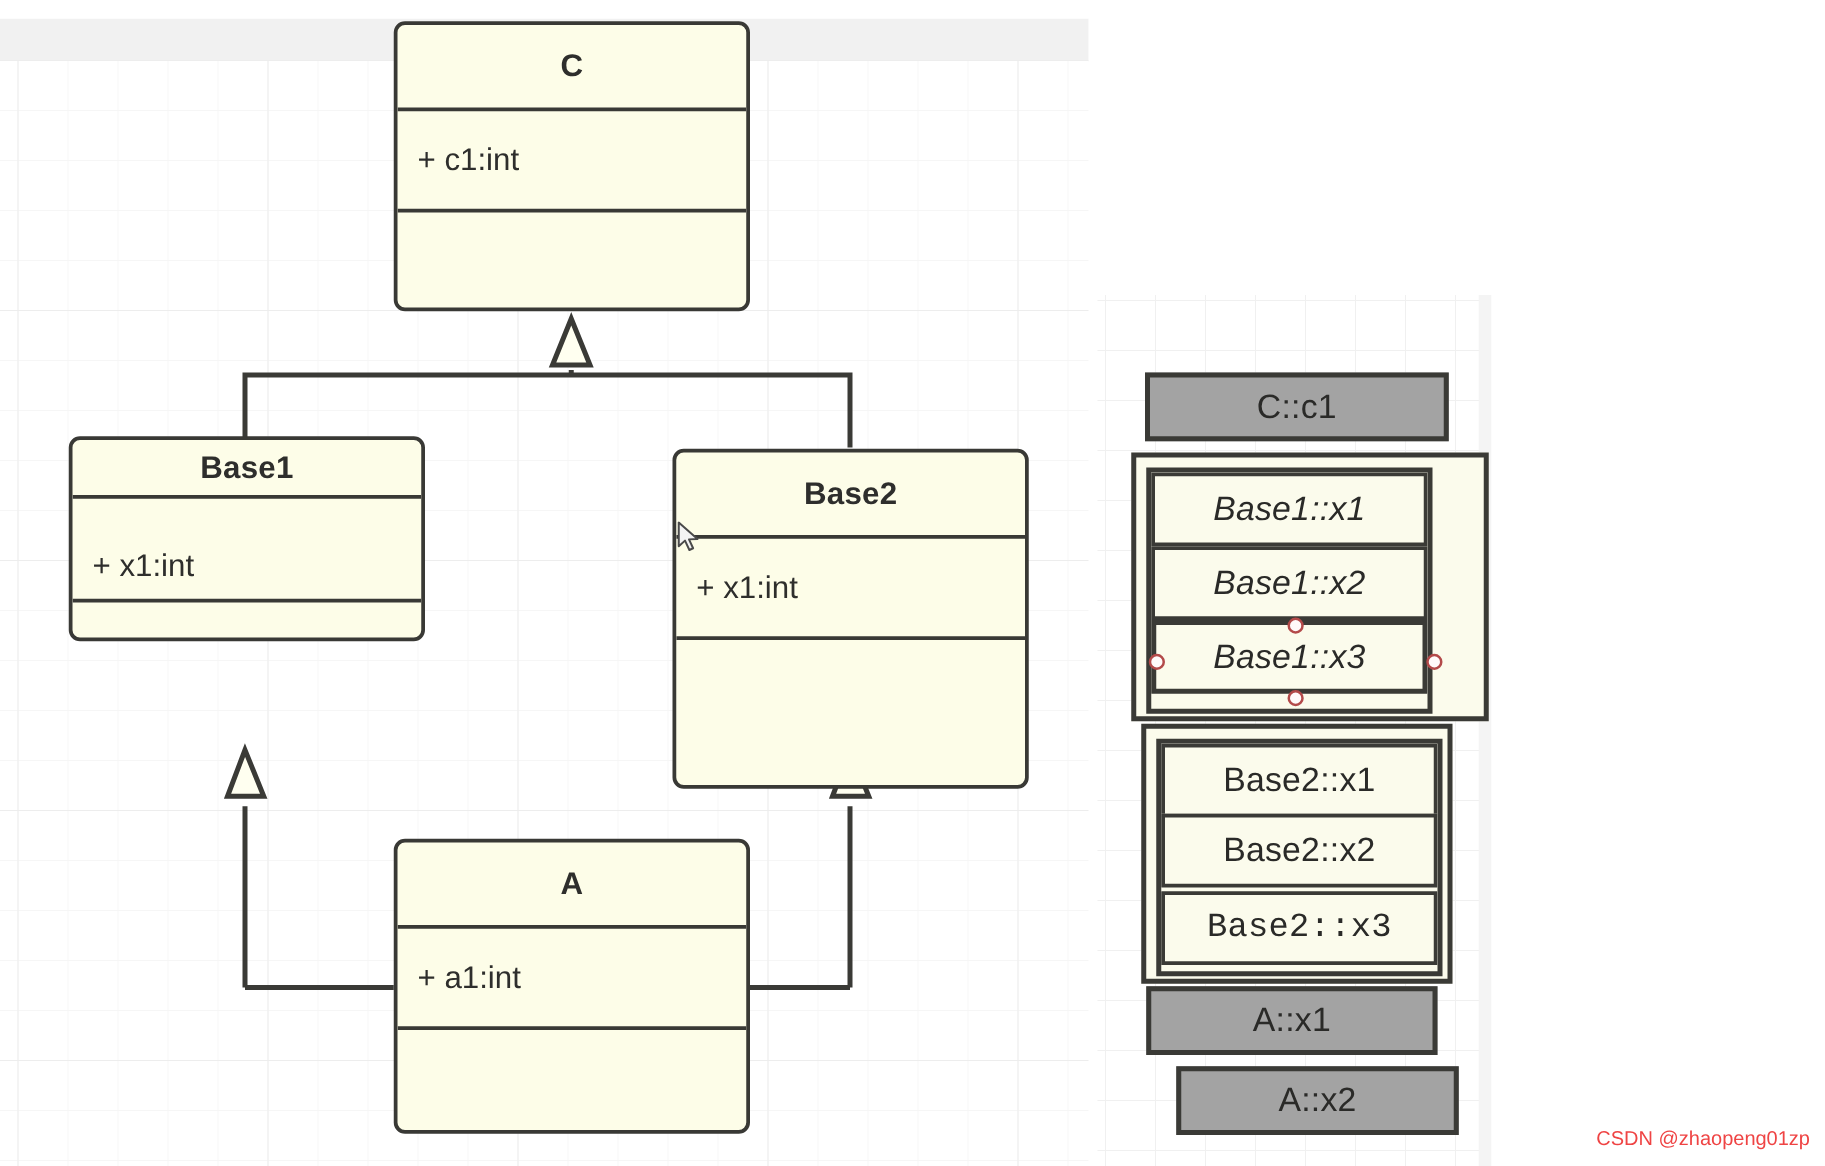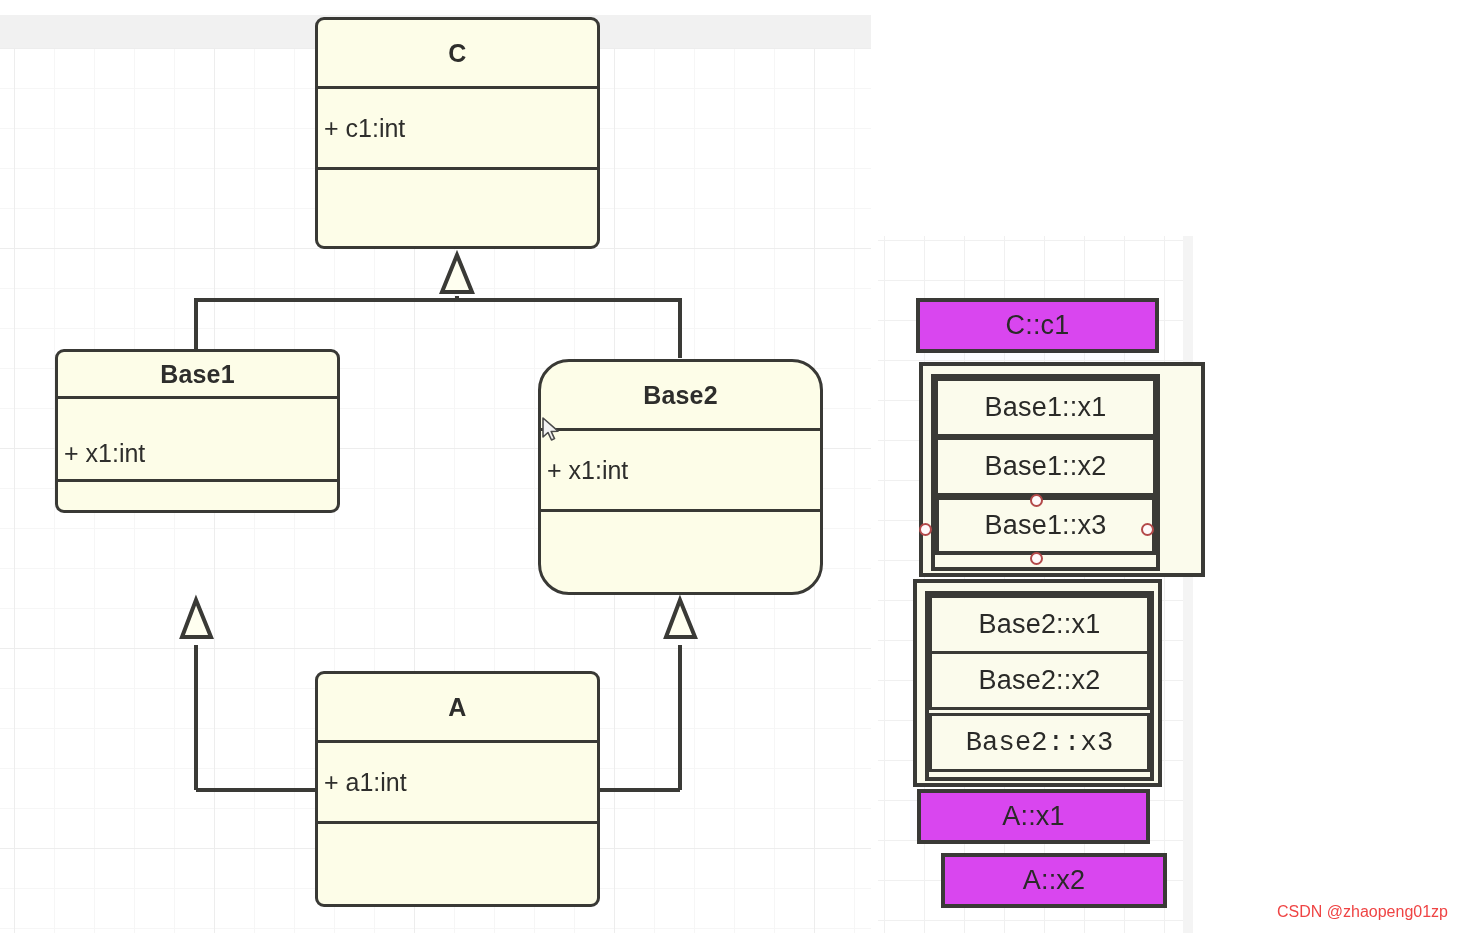--- a/index.html
+++ b/index.html
@@ -93,42 +93,42 @@
     font-size: 25px;
     font-weight: bold;
     color: #2e2e2c;
     border-bottom: 3px solid #393935;
     letter-spacing: .2px;
   }
   .uml-attrs {
     height: 78px;
     display: flex;
     align-items: center;
-    padding-left: 6px;
+    padding-left: 16px;
     font-size: 25px;
     color: #2e2e2c;
     border-bottom: 3px solid #393935;
   }
   .uml-ops {
     flex: 1;
   }
 
   
   #connectors {
     position: absolute;
     left: 0; top: 0;
     width: 871px; height: 933px;
     pointer-events: none;
   }
 
   
   .mem-slot {
     position: absolute;
     box-sizing: border-box;
-    background: #d946ef;
+    background: #a3a3a3;
     border: 4px solid #3a3a36;
     display: flex;
     align-items: center;
     justify-content: center;
     font-size: 27px;
     color: #2a2a28;
     letter-spacing: .2px;
   }
   .mem-group {
     position: absolute;
@@ -214,21 +214,21 @@
       <div class="uml-attrs">+ c1:int</div>
       <div class="uml-ops"></div>
     </div>
 
     <div class="uml-class" style="left:55px; top:349px; width:285px; height:164px;gap:28px;">
       <div class="uml-name">Base1</div>
       <div class="uml-attrs">+ x1:int</div>
       <div class="uml-ops"></div>
     </div>
 
-    <div class="uml-class" style="left:538px; top:359px; width:285px; height:236px;border-radius:31px;">
+    <div class="uml-class" style="left:538px; top:359px; width:285px; height:272px;">
       <div class="uml-name">Base2</div>
       <div class="uml-attrs">+ x1:int</div>
       <div class="uml-ops"></div>
     </div>
 
     <div class="uml-class" style="left:315px; top:671px; width:285px; height:236px;">
       <div class="uml-name">A</div>
       <div class="uml-attrs">+  a1:int</div>
       <div class="uml-ops"></div>
     </div>
@@ -237,21 +237,21 @@
       <polygon points="2,1 2,20 7,15.5 10.5,23 13.5,21.6 10.2,14.5 17,14.2" fill="#f3f3f3" stroke="#4a4a4a" stroke-width="1.6" stroke-linejoin="round"></polygon>
     </svg>
   </div>
 
   <div id="right-canvas">
     <div id="right-grid"></div>
     <div id="right-grid-edge"></div>
 
     <div class="mem-slot" style="left:45px; top:298px; width:243px; height:55px;">C::c1</div>
 
-    <div class="mem-group" style="left:48px; top:362px; width:286px; height:215px;">
+    <div class="mem-group" style="left:34px; top:362px; width:286px; height:215px;font-style:italic;">
       <div class="mem-inner" style="left:8px; top:8px; width:229px; height:197px;"></div>
       <div class="mem-row" style="left:12px; top:12px; width:221px; height:59px;">Base1::x1</div>
       <div class="mem-row" style="left:12px; top:71px; width:221px; height:59px;">Base1::x2</div>
       <div class="mem-row" style="left:12px; top:130px; width:221px; height:59px; border-width:4px;">Base1::x3</div>
     </div>
 
     <div class="handle" style="left:48px; top:523px;"></div>
     <div class="handle" style="left:270px; top:523px;"></div>
     <div class="handle" style="left:159px; top:494px;"></div>
     <div class="handle" style="left:159px; top:552px;"></div>

